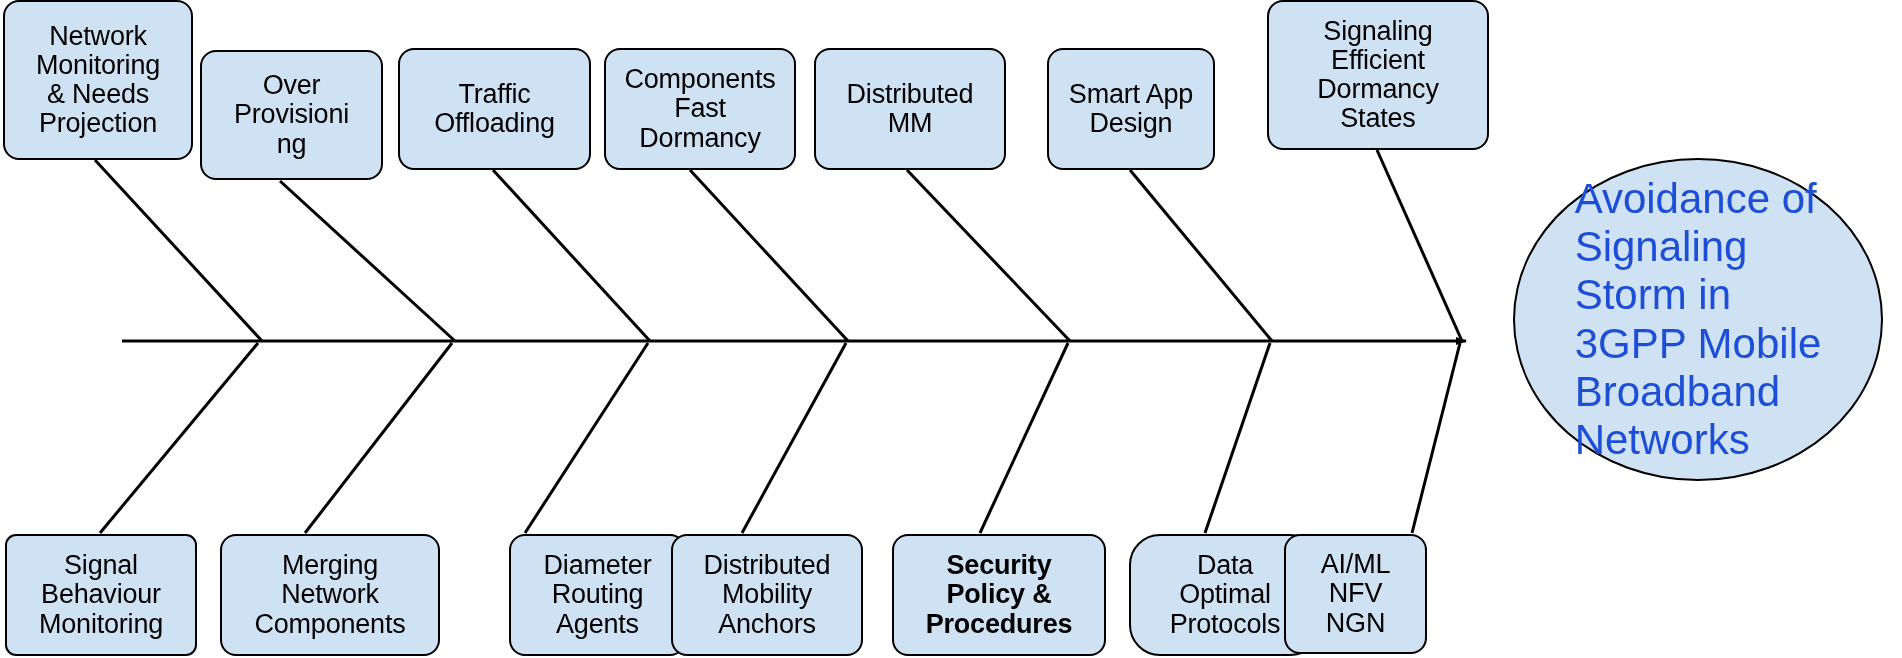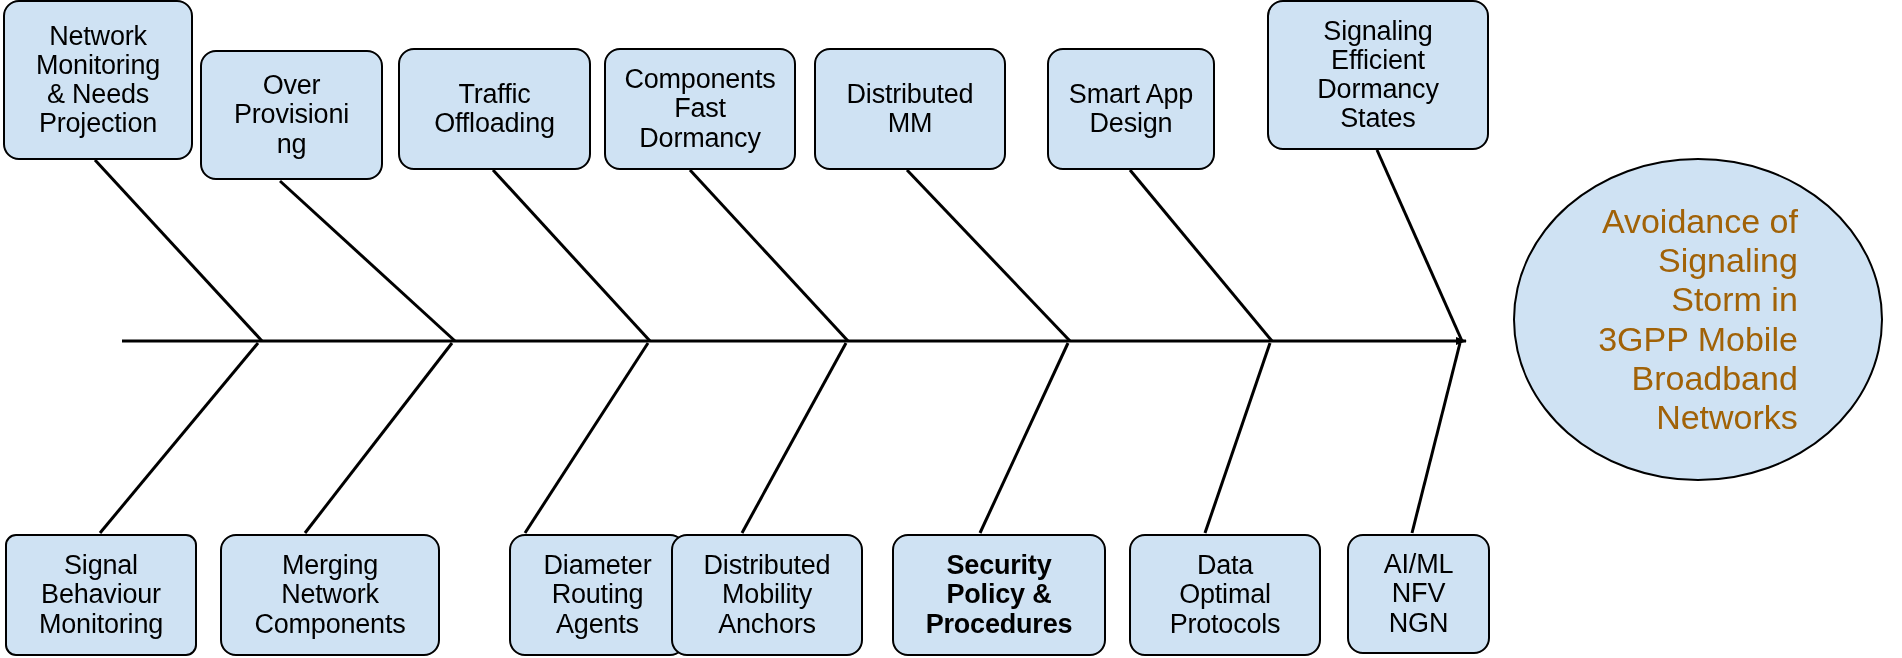--- a/index.html
+++ b/index.html
@@ -44,23 +44,23 @@
   }
   .effect-ellipse {
     position: absolute;
     box-sizing: border-box;
     background: #cfe2f3;
     border: 2.5px solid #000000;
     border-radius: 50%;
     display: flex;
     align-items: center;
     justify-content: center;
-    text-align: right;
-    color: #a16207;
-    font-size: 34px;
+    text-align: left;
+    color: #1d4ed8;
+    font-size: 42px;
     line-height: 1.15;
     white-space: pre-line;
     z-index: 3;
   }
 </style>
 </head>
 <body>
 
 <div id="canvas">
 
@@ -130,25 +130,25 @@
 Agents</div>
 
   <div class="cause-box" style="left:671px; top:534px; width:192px; height:122px;">Distributed
 Mobility
 Anchors</div>
 
   <div class="cause-box" style="left:892px; top:534px; width:214px; height:122px;font-weight:bold;">Security
 Policy &amp;
 Procedures</div>
 
-  <div class="cause-box" style="left:1129px; top:534px; width:192px; height:122px;">Data
+  <div class="cause-box" style="left:1129px; top:534px; width:192px; height:122px;border-radius:31px;">Data
 Optimal
 Protocols</div>
 
-  <div class="cause-box" style="left:1347px; top:534px; width:143px; height:120px;">AI/ML
+  <div class="cause-box" style="left:1284px; top:534px; width:143px; height:120px;">AI/ML
 NFV
 NGN</div>
 
   <div class="effect-ellipse" style="left:1513px; top:158px; width:370px; height:323px;">Avoidance of
 Signaling
 Storm in
 3GPP Mobile
 Broadband
 Networks</div>
 

